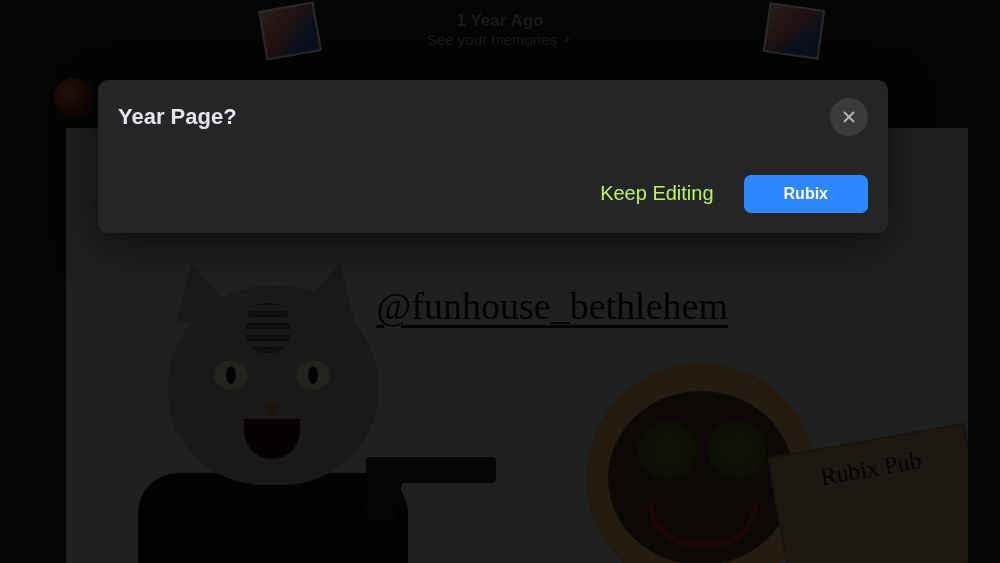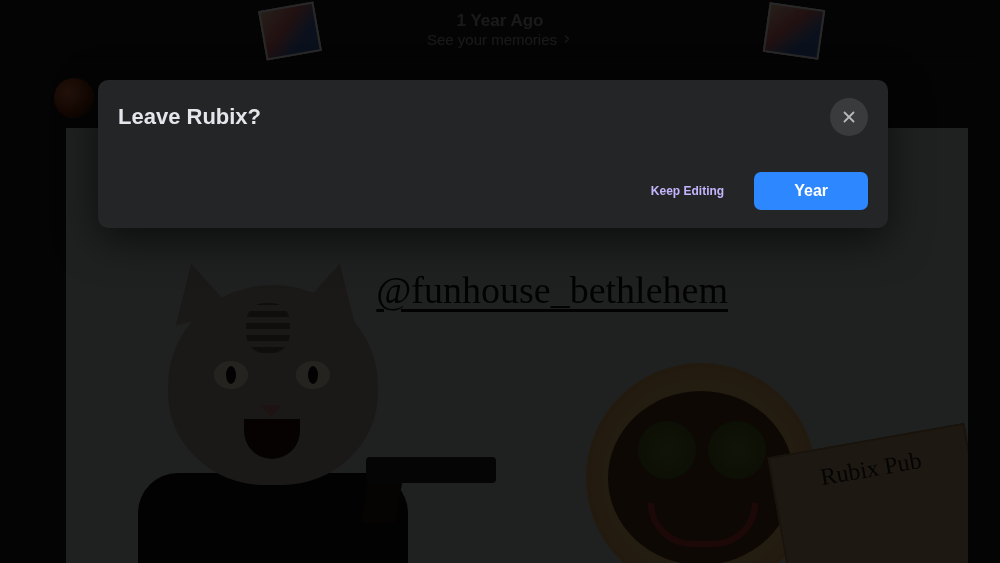--- a/index.html
+++ b/index.html
@@ -16,21 +16,21 @@
   .polaroid { position: absolute; width: 56px; height: 50px; background: #fff; border: 2px solid #fff; box-shadow: 0 2px 4px rgba(0,0,0,0.3); }
   .polaroid.left { left: 262px; top: 6px; transform: rotate(-10deg); }
   .polaroid.right { right: 178px; top: 6px; transform: rotate(8deg); }
   .polaroid-inner { width: 100%; height: 100%; background: linear-gradient(135deg,#f3c6a5,#d96b6b 40%,#4a6fb5 70%); }
 
   .divider { position: absolute; left: 60px; right: 20px; top: 62px; height: 1px; background: #2a2a2a; }
 
   .avatar { position: absolute; left: 54px; top: 78px; width: 40px; height: 40px; border-radius: 50%; background: radial-gradient(circle at 35% 35%, #e0734a, #7a2c10 60%, #111 100%); }
 
   .post-area { position: absolute; left: 66px; top: 128px; right: 32px; bottom: 0; background: #c9cbcc; overflow: hidden; }
-  .handle { position: absolute; left: 50%; transform: translateX(-40%); top: 140px; font-family: Georgia, 'Times New Roman', serif; font-size: 38px; color: #121212; text-decoration: underline; text-underline-offset: 6px; }
+  .handle { position: absolute; left: 50%; transform: translateX(-40%); top: 156px; font-family: Georgia, 'Times New Roman', serif; font-size: 38px; color: #121212; text-decoration: underline; text-underline-offset: 6px; }
   .cat { position: absolute; left: 62px; bottom: -12px; width: 280px; height: 290px; }
   .cat .head { position: absolute; top: 0; left: 40px; width: 210px; height: 200px; background: #a9a29a; border-radius: 50% 50% 46% 46%; }
   .cat .ear { position: absolute; width: 0; height: 0; border-left: 30px solid transparent; border-right: 30px solid transparent; border-bottom: 56px solid #a9a29a; }
   .cat .ear.l { top: -22px; left: 40px; transform: rotate(-14deg); }
   .cat .ear.r { top: -22px; left: 175px; transform: rotate(14deg); }
   .cat .stripe { position: absolute; top: 18px; left: 118px; width: 44px; height: 50px; background: repeating-linear-gradient(0deg,#6a5f54 0 6px,#a9a29a 6px 12px); border-radius: 40%; }
   .cat .eye { position: absolute; width: 34px; height: 28px; background: #e9e2c7; border-radius: 50%; top: 76px; }
   .cat .eye.l { left: 86px; } .cat .eye.r { left: 168px; }
   .cat .pupil { position: absolute; width: 10px; height: 18px; background: #111; border-radius: 50%; top: 5px; left: 12px; }
   .cat .nose { position: absolute; top: 120px; left: 132px; width: 0; height: 0; border-left: 11px solid transparent; border-right: 11px solid transparent; border-top: 12px solid #b77; }
@@ -54,21 +54,21 @@
   .overlay { position: absolute; inset: 0; background: rgba(0,0,0,0.55); }
 
   
   .modal { position: absolute; left: 98px; top: 80px; width: 790px; background: #242526; border-radius: 10px; box-shadow: 0 12px 40px rgba(0,0,0,0.6); padding: 18px 20px 18px 20px; }
   .modal-header { display: flex; align-items: center; justify-content: space-between; }
   .modal-title { color: #e4e6eb; font-size: 22px; font-weight: 700; }
   .close-btn { width: 38px; height: 38px; border-radius: 50%; background: #3a3b3c; display: flex; align-items: center; justify-content: center; cursor: pointer; }
   .close-btn svg { width: 18px; height: 18px; stroke: #b6b8bc; stroke-width: 2.4; }
   .modal-body { color: #e4e6eb; font-size: 16px; margin-top: 22px; line-height: 1.35; font-weight: 400; }
   .modal-actions { display: flex; justify-content: flex-end; gap: 12px; margin-top: 36px; align-items: center; }
-  .btn-secondary { color: #c4b5fd; font-size: 12px; font-weight: 700; padding: 10px 18px; border-radius: 6px; cursor: pointer; }
+  .btn-secondary { color: #bef264; font-size: 20px; font-weight: 400; padding: 10px 18px; border-radius: 6px; cursor: pointer; }
   .btn-primary { background: #2d88ff; color: #fff; font-size: 16px; font-weight: 600; padding: 10px 40px; border-radius: 7px; cursor: pointer; }
 </style>
 </head>
 <body>
 
 <div class="stage">
 
   <div class="bg">
     <div class="memories-bar">
       <div class="polaroid left">
@@ -123,26 +123,26 @@
       <div class="box">
         <span>Rubix Pub</span>
       </div>
     </div>
   </div>
 
   <div class="overlay"></div>
 
   <div class="modal">
     <div class="modal-header">
-      <div class="modal-title">Leave Rubix?</div>
+      <div class="modal-title">Year Page?</div>
       <div class="close-btn">
         <svg viewBox="0 0 24 24" fill="none">
             <path d="M6 6l12 12M18 6L6 18" stroke-linecap="round"></path>
           </svg>
       </div>
     </div>
     <div class="modal-actions">
       <div class="btn-secondary">Keep Editing</div>
-      <div class="btn-primary">Year</div>
+      <div class="btn-primary">Rubix</div>
     </div>
   </div>
 
 </div>
 
 </body></html>

